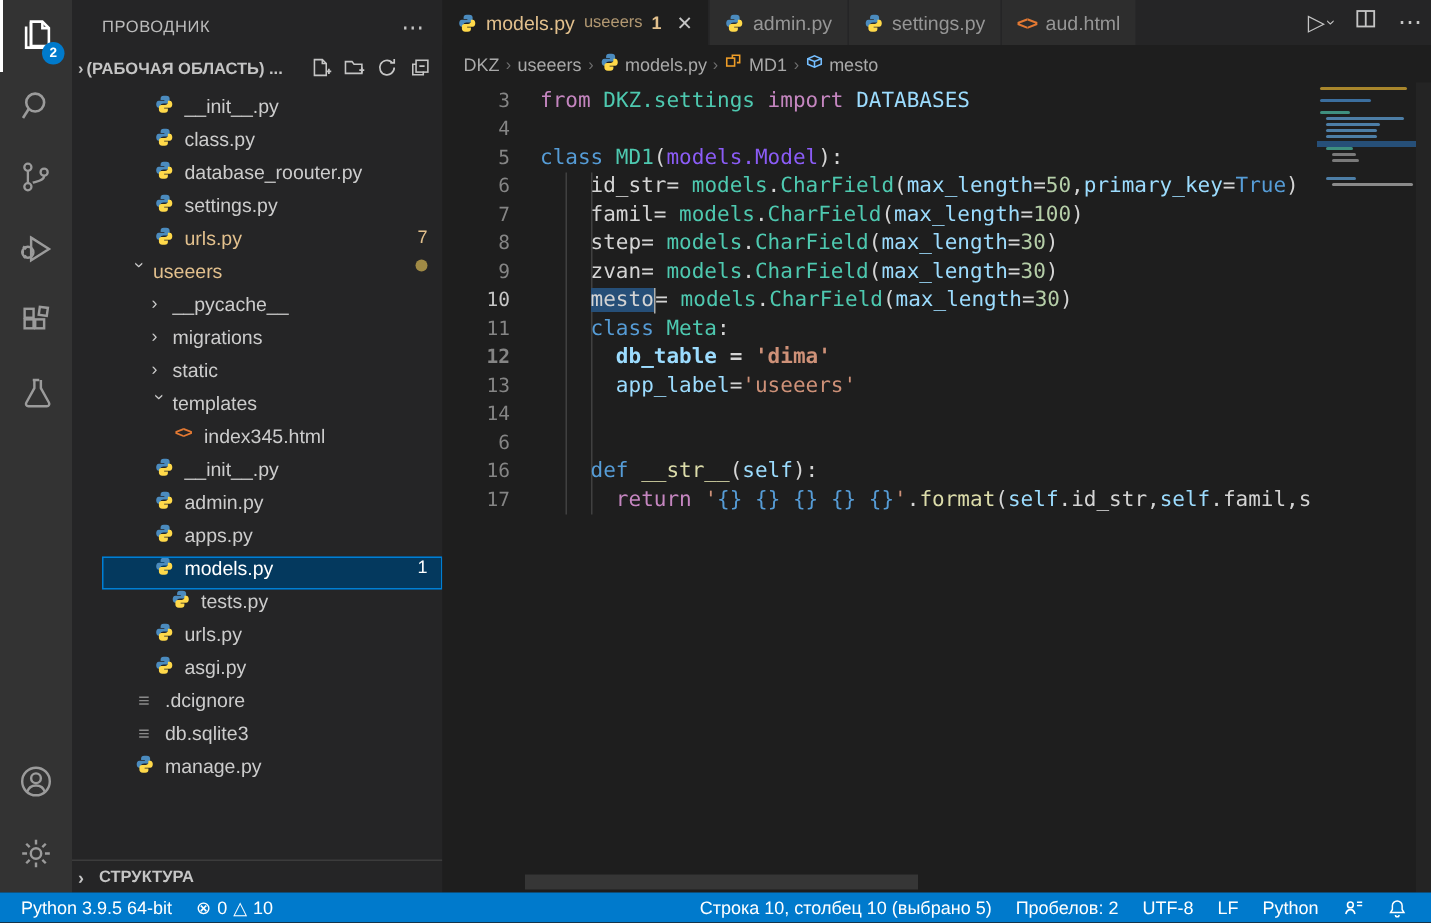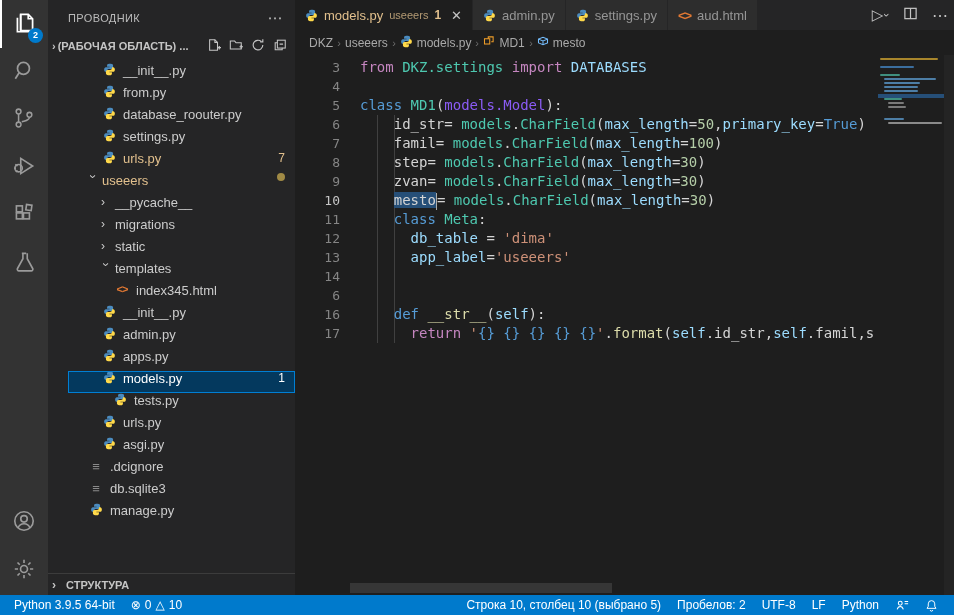--- a/index.html
+++ b/index.html
@@ -227,21 +227,21 @@
           </span>
           <span>__init__.py</span>
         </div>
         <div class="row" style="padding-left: 33px;">
           <span class="ficon">
             <svg width="13" height="13" viewBox="0 0 16 16">
               <path fill="#4b8bbe" d="M7.6 1C5.7 1 5 2 5 3.2v1.4h3.1v.5H3.6C2.1 5.1 1.4 6.5 1.4 8s.7 2.9 2.2 2.9H5V9.4C5 8 6.1 7.4 7.4 7.4h3c1.1 0 2-.9 2-2V3.2C12.4 2 11.5 1 9.6 1z"></path>
               <path fill="#ffd94a" d="M8.4 15c1.9 0 2.6-1 2.6-2.2v-1.4H7.9v-.5h4.5c1.5 0 2.2-1.4 2.2-2.9s-.7-2.9-2.2-2.9H11v1.5c0 1.4-1.1 2-2.4 2h-3c-1.1 0-2 .9-2 2v1.8C3.6 14 4.5 15 6.4 15z"></path>
             </svg>
           </span>
-          <span>from.py</span>
+          <span>class.py</span>
         </div>
         <div class="row" style="padding-left: 33px;">
           <span class="ficon">
             <svg width="13" height="13" viewBox="0 0 16 16">
               <path fill="#4b8bbe" d="M7.6 1C5.7 1 5 2 5 3.2v1.4h3.1v.5H3.6C2.1 5.1 1.4 6.5 1.4 8s.7 2.9 2.2 2.9H5V9.4C5 8 6.1 7.4 7.4 7.4h3c1.1 0 2-.9 2-2V3.2C12.4 2 11.5 1 9.6 1z"></path>
               <path fill="#ffd94a" d="M8.4 15c1.9 0 2.6-1 2.6-2.2v-1.4H7.9v-.5h4.5c1.5 0 2.2-1.4 2.2-2.9s-.7-2.9-2.2-2.9H11v1.5c0 1.4-1.1 2-2.4 2h-3c-1.1 0-2 .9-2 2v1.8C3.6 14 4.5 15 6.4 15z"></path>
             </svg>
           </span>
           <span>database_roouter.py</span>
         </div>
@@ -467,21 +467,21 @@
       <div id="code-lines">
           <div class="code-line" style="top: 3px;"><span class="ln">3</span><span class="ct"><span style="color: rgb(197, 134, 192);">from </span><span style="color: rgb(78, 201, 176);">DKZ.settings</span><span style="color: rgb(197, 134, 192);"> import </span><span style="color: rgb(156, 220, 254); text-align: right;">DATABASES</span></span></div>
           <div class="code-line" style="top: 22px;"><span class="ln">4</span><span class="ct"></span></div>
           <div class="code-line" style="top: 41px;"><span class="ln">5</span><span class="ct"><span style="color: rgb(86, 156, 214);">class </span><span style="color: rgb(78, 201, 176);">MD1</span><span style="color: rgb(212, 212, 212);">(</span><span style="color: #8b5cf6;">models.Model</span><span style="color: rgb(212, 212, 212);">):</span></span></div>
           <div class="code-line" style="top: 60px;"><span class="ln">6</span><span class="ct"><span style="color: rgb(212, 212, 212);">    id_str= </span><span style="color: rgb(78, 201, 176);">models</span><span style="color: rgb(212, 212, 212);">.</span><span style="color: rgb(78, 201, 176);">CharField</span><span style="color: rgb(212, 212, 212);">(</span><span style="color: rgb(156, 220, 254);">max_length</span><span style="color: rgb(212, 212, 212);">=</span><span style="color: rgb(181, 206, 168);">50</span><span style="color: rgb(212, 212, 212);">,</span><span style="color: rgb(156, 220, 254);">primary_key</span><span style="color: rgb(212, 212, 212);">=</span><span style="color: rgb(86, 156, 214);">True</span><span style="color: rgb(212, 212, 212);">)</span></span></div>
           <div class="code-line" style="top: 79px;"><span class="ln">7</span><span class="ct"><span style="color: rgb(212, 212, 212);">    famil= </span><span style="color: rgb(78, 201, 176);">models</span><span style="color: rgb(212, 212, 212);">.</span><span style="color: rgb(78, 201, 176);">CharField</span><span style="color: rgb(212, 212, 212);">(</span><span style="color: rgb(156, 220, 254);">max_length</span><span style="color: rgb(212, 212, 212);">=</span><span style="color: rgb(181, 206, 168);">100</span><span style="color: rgb(212, 212, 212);">)</span></span></div>
           <div class="code-line" style="top: 98px;"><span class="ln">8</span><span class="ct"><span style="color: rgb(212, 212, 212);">    step= </span><span style="color: rgb(78, 201, 176);">models</span><span style="color: rgb(212, 212, 212);">.</span><span style="color: rgb(78, 201, 176);">CharField</span><span style="color: rgb(212, 212, 212);">(</span><span style="color: rgb(156, 220, 254);">max_length</span><span style="color: rgb(212, 212, 212);">=</span><span style="color: rgb(181, 206, 168);">30</span><span style="color: rgb(212, 212, 212);">)</span></span></div>
           <div class="code-line" style="top: 117px;"><span class="ln">9</span><span class="ct"><span style="color: rgb(212, 212, 212);">    zvan= </span><span style="color: rgb(78, 201, 176);">models</span><span style="color: rgb(212, 212, 212);">.</span><span style="color: rgb(78, 201, 176);">CharField</span><span style="color: rgb(212, 212, 212);">(</span><span style="color: rgb(156, 220, 254);">max_length</span><span style="color: rgb(212, 212, 212);">=</span><span style="color: rgb(181, 206, 168);">30</span><span style="color: rgb(212, 212, 212);">)</span></span></div>
           <div class="code-line" style="top: 136px;"><span class="ln cur">10</span><span class="ct"><span style="color: rgb(212, 212, 212);">    </span><span class="sel-bg" style="color: rgb(212, 212, 212);">mesto</span><span class="cursor"></span><span style="color: rgb(212, 212, 212);">= </span><span style="color: rgb(78, 201, 176);">models</span><span style="color: rgb(212, 212, 212);">.</span><span style="color: rgb(78, 201, 176);">CharField</span><span style="color: rgb(212, 212, 212);">(</span><span style="color: rgb(156, 220, 254);">max_length</span><span style="color: rgb(212, 212, 212);">=</span><span style="color: rgb(181, 206, 168);">30</span><span style="color: rgb(212, 212, 212);">)</span></span></div>
           <div class="code-line" style="top: 155px;"><span class="ln">11</span><span class="ct"><span style="color: rgb(212, 212, 212);">    </span><span style="color: rgb(86, 156, 214);">class </span><span style="color: rgb(78, 201, 176);">Meta</span><span style="color: rgb(212, 212, 212);">:</span></span></div>
-          <div class="code-line" style="top: 174px;"><span class="ln">12</span><span class="ct"><span style="color: rgb(212, 212, 212);">      </span><span style="color: rgb(156, 220, 254);">db_table</span><span style="color: rgb(212, 212, 212);"> = </span><span style="color: rgb(206, 145, 120);">'dima'</span></span></div>
+          <div class="code-line" style="top: 174px; font-weight: bold;"><span class="ln">12</span><span class="ct"><span style="color: rgb(212, 212, 212);">      </span><span style="color: rgb(156, 220, 254);">db_table</span><span style="color: rgb(212, 212, 212);"> = </span><span style="color: rgb(206, 145, 120);">'dima'</span></span></div>
           <div class="code-line" style="top: 193px;"><span class="ln">13</span><span class="ct"><span style="color: rgb(212, 212, 212);">      </span><span style="color: rgb(156, 220, 254);">app_label</span><span style="color: rgb(212, 212, 212);">=</span><span style="color: rgb(206, 145, 120);">'useeers'</span></span></div>
           <div class="code-line" style="top: 212px;"><span class="ln">14</span><span class="ct"></span></div>
           <div class="code-line" style="top: 231px;"><span class="ln">6</span><span class="ct"></span></div>
           <div class="code-line" style="top: 250px;"><span class="ln">16</span><span class="ct"><span style="color: rgb(212, 212, 212);">    </span><span style="color: rgb(86, 156, 214);">def </span><span style="color: rgb(220, 220, 170);">__str__</span><span style="color: rgb(212, 212, 212);">(</span><span style="color: rgb(156, 220, 254);">self</span><span style="color: rgb(212, 212, 212);">):</span></span></div>
           <div class="code-line" style="top: 269px;"><span class="ln">17</span><span class="ct"><span style="color: rgb(212, 212, 212);">      </span><span style="color: rgb(197, 134, 192);">return </span><span style="color: rgb(206, 145, 120);">'</span><span style="color: rgb(86, 156, 214);">{}</span><span style="color: rgb(206, 145, 120);"> </span><span style="color: rgb(86, 156, 214);">{}</span><span style="color: rgb(206, 145, 120);"> </span><span style="color: rgb(86, 156, 214);">{}</span><span style="color: rgb(206, 145, 120);"> </span><span style="color: rgb(86, 156, 214);">{}</span><span style="color: rgb(206, 145, 120);"> </span><span style="color: rgb(86, 156, 214);">{}</span><span style="color: rgb(206, 145, 120);">'</span><span style="color: rgb(212, 212, 212);">.</span><span style="color: rgb(220, 220, 170);">format</span><span style="color: rgb(212, 212, 212);">(</span><span style="color: rgb(156, 220, 254);">self</span><span style="color: rgb(212, 212, 212);">.id_str,</span><span style="color: rgb(156, 220, 254);">self</span><span style="color: rgb(212, 212, 212);">.famil,s</span></span></div>
         </div>
       <div class="hscroll"></div>
     </div>
 
     <div class="minimap">

